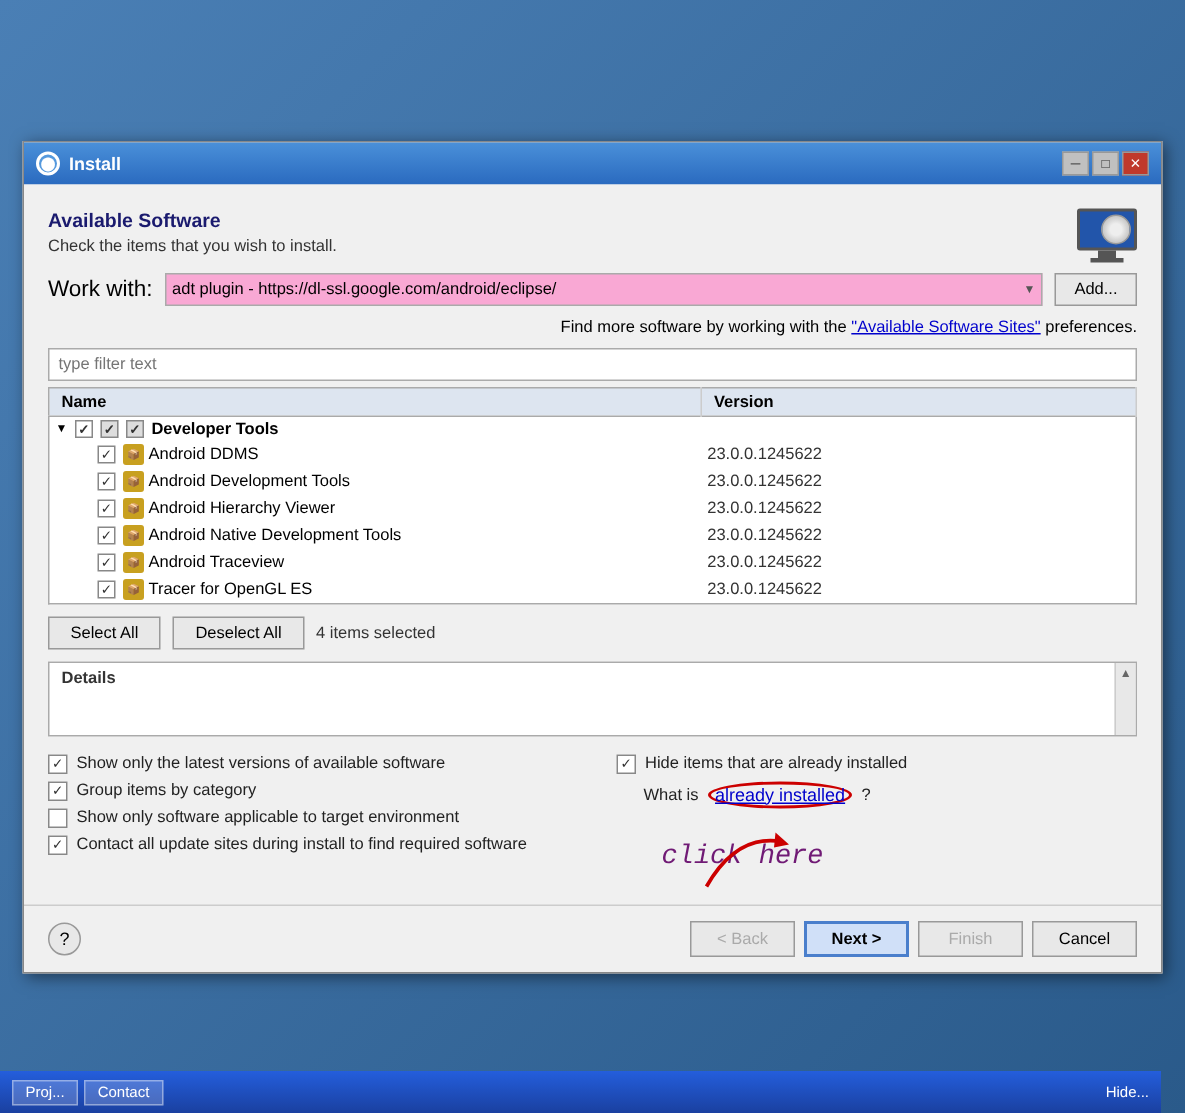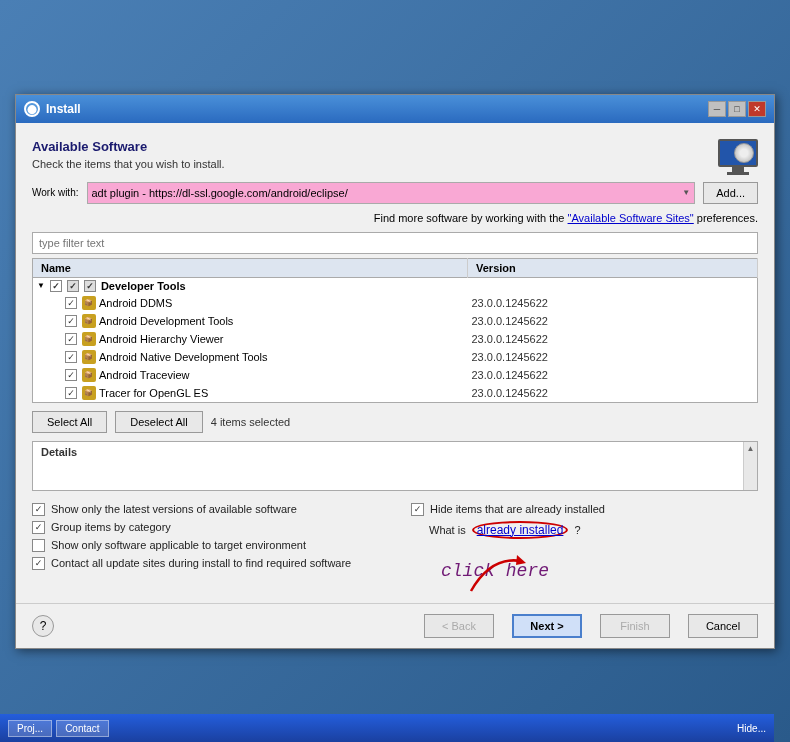--- a/index.html
+++ b/index.html
@@ -120,21 +120,21 @@
       background: radial-gradient(circle, #eee 30%, #aaa 100%);
       border: 1px solid #999;
     }
     .work-with-row {
       display: flex;
       align-items: center;
       gap: 8px;
       margin-bottom: 8px;
     }
     .work-with-label {
-      font-size: 10px;
+      font-size: 15px;
       white-space: nowrap;
     }
     .work-with-combo {
       flex: 1;
       height: 22px;
       border: 1px solid #aaa;
       background: #f9a8d4;
       padding: 0 4px;
       font-size: 11px;
       display: flex;
@@ -336,21 +336,21 @@
       border: 1px solid #999;
       background: #e8e8e8;
       font-size: 12px;
       cursor: pointer;
       display: flex;
       align-items: center;
       justify-content: center;
     }
     .footer-right {
       display: flex;
-      gap: 18px;
+      gap: 6px;
     }
     .nav-btn {
       padding: 4px 16px;
       background: #e8e8e8;
       border: 1px solid #999;
       cursor: pointer;
       font-size: 11px;
       min-width: 70px;
       text-align: center;
     }

